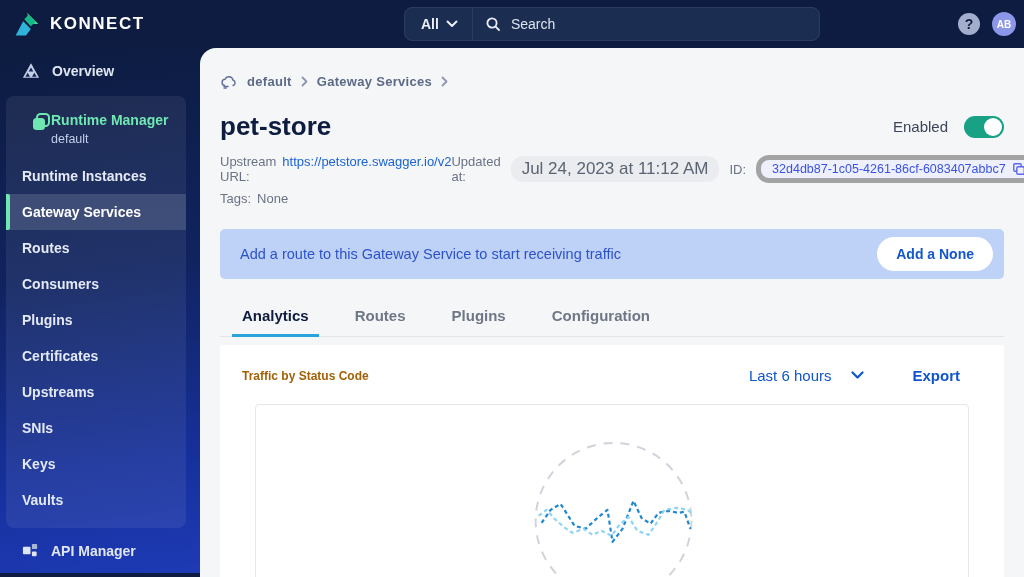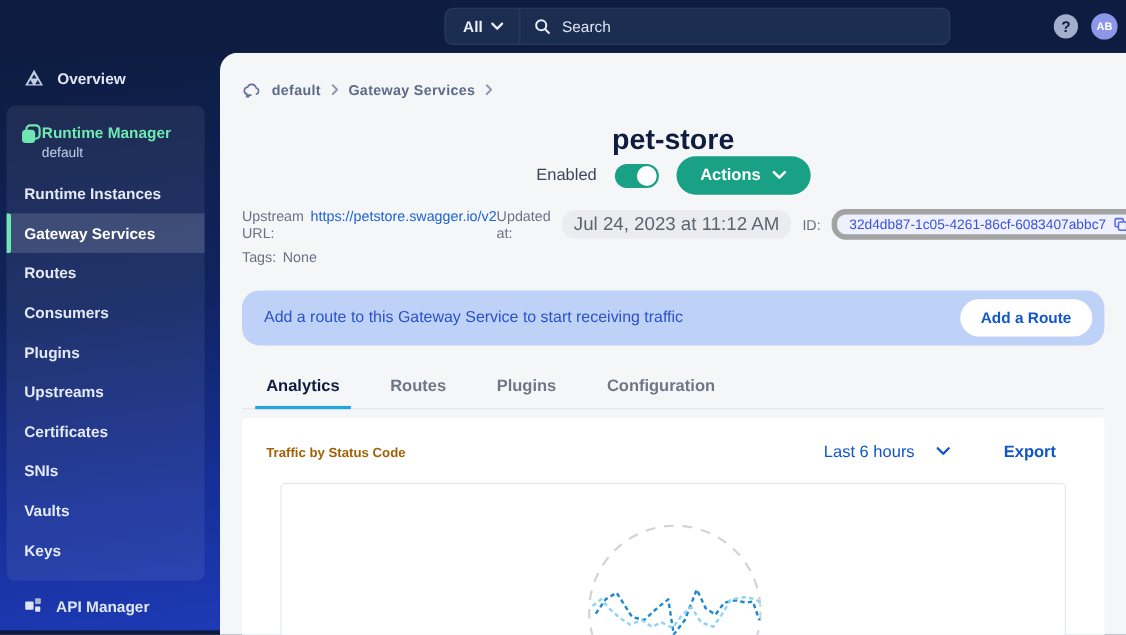--- a/index.html
+++ b/index.html
@@ -2,85 +2,93 @@
 <html><head>
 <meta charset="utf-8">
 <style>
   * { margin:0; padding:0; box-sizing:border-box; }
   html,body { width:1024px; height:577px; overflow:hidden; font-family:"Liberation Sans", sans-serif; background:#0d1c40; }
 
   
   .topbar { position:absolute; left:0; top:0; right:0; height:48px; background:#0d1c40; display:flex; align-items:center; z-index:5; }
   .brand { display:flex; align-items:center; gap:10px; padding-left:14px; width:200px; cursor:pointer; }
   .brand-text { color:#fff; font-weight:700; font-size:17px; letter-spacing:1.5px; }
-  .searchbar { position:absolute; left:404px; top:7px; width:460px; height:34px; background:#1c2d52; border:1px solid #2b3c63; border-radius:8px; display:flex; align-items:center; color:#eaeef7; }
+  .searchbar { position:absolute; left:404px; top:7px; width:416px; height:34px; background:#1c2d52; border:1px solid #2b3c63; border-radius:8px; display:flex; align-items:center; color:#eaeef7; }
   .scope { display:flex; align-items:center; gap:7px; padding:0 14px 0 16px; font-size:14px; font-weight:600; cursor:pointer; height:100%; }
   .search-divider { width:1px; height:100%; background:#2b3c63; }
   .searchbar .mag { margin-left:12px; }
   .searchbar input { background:transparent; border:none; outline:none; color:#eaeef7; font-size:14px; font-family:inherit; padding:0 10px; flex:1; }
   .searchbar input::placeholder { color:#dde4f1; opacity:1; }
   .topbar-right { position:absolute; right:8px; top:0; height:48px; display:flex; align-items:center; gap:12px; }
   .help-btn { width:22px; height:22px; border-radius:50%; background:#a2aecb; color:#0d1c40; font-size:14px; font-weight:700; display:flex; align-items:center; justify-content:center; cursor:pointer; }
   .avatar { width:24px; height:24px; border-radius:50%; background:#8c97e9; color:#fff; font-size:10px; font-weight:700; display:flex; align-items:center; justify-content:center; cursor:pointer; }
 
   
   .sidebar { position:absolute; left:0; top:48px; width:200px; bottom:4px; background:linear-gradient(172deg, #0d1c40 0%, #10235e 42%, #16309a 78%, #1e3ab5 100%); z-index:4; }
   .side-top-item { display:flex; align-items:center; gap:12px; padding:14px 14px 14px 22px; color:#dfe6f2; font-size:14px; font-weight:600; cursor:pointer; }
   .side-panel { margin:2px 14px 0 6px; background:rgba(255,255,255,0.07); border-radius:8px; padding:4px 0 10px; }
-  .rm-header { display:flex; align-items:flex-start; gap:0; padding:12px 14px 12px 12px; cursor:pointer; }
+  .rm-header { display:flex; align-items:flex-start; gap:0; padding:12px 14px 12px 25px; cursor:pointer; }
   .rm-title { color:#6fe8b2; font-size:14px; font-weight:700; line-height:17px; }
   .rm-sub { color:#c2cdea; font-size:12.5px; margin-top:3px; }
   .side-item { position:relative; padding:8px 14px 8px 16px; color:#e3e9f5; font-size:14px; font-weight:600; line-height:20px; cursor:pointer; }
   .side-item.active { background:rgba(255,255,255,0.14); color:#fff; font-weight:700; }
   .side-item.active::before { content:""; position:absolute; left:0; top:0; bottom:0; width:4px; background:#6ee7b0; border-radius:0 2px 2px 0; }
 
   
   .main { position:absolute; left:200px; top:48px; right:0; bottom:0; background:#f5f6f8; border-top-left-radius:16px; padding:18px 20px 0; overflow:hidden; }
 
   .breadcrumb { display:flex; align-items:center; gap:9px; margin-top:8px; color:#5d6a86; font-size:13px; font-weight:600; letter-spacing:.3px; }
   .crumb { cursor:pointer; }
   .crumb-chev { color:#8d96ab; display:flex; }
 
-  .title-row { display:flex; align-items:center; justify-content:space-between; margin-top:22px;flex-direction:column; }
+  .title-row { display:flex; align-items:center; justify-content:space-between; margin-top:22px; }
   .page-title { font-size:26px; font-weight:700; color:#0e1c3f; }
   .title-controls { display:flex; align-items:center; gap:16px; }
   .enabled-label { font-size:15px; color:#3c4559; }
   .toggle { width:40px; height:22px; background:#18a184; border-radius:11px; position:relative; cursor:pointer; }
   .toggle::after { content:""; position:absolute; right:2px; top:2px; width:18px; height:18px; background:#fff; border-radius:50%; }
   .actions-btn { background:#18a184; color:#fff; border:none; font-family:inherit; font-size:15px; font-weight:700; padding:9px 22px; border-radius:22px; display:flex; align-items:center; gap:10px; cursor:pointer; }
 
   .meta-row { display:flex; justify-content:space-between; align-items:flex-start; margin-top:12px; }
   .meta-left { font-size:13px; color:#6a7386; }
   .meta-left .line { display:flex; gap:6px; margin-bottom:7px; }
   .upstream-link { color:#1a62d6; text-decoration:none; cursor:pointer; }
   .meta-right { display:flex; align-items:center; gap:10px; font-size:13px; color:#6a7386; }
   .pill-gray { background:#eaecef; color:#5b6472; border-radius:12px; padding:3px 11px; font-size:17px; white-space:nowrap; }
   .pill-id { background:#eef0fe; border:5px solid #a3a3a3; color:#3a52e0; border-radius:13px; padding:2px 8px 2px 11px; font-size:12.5px; display:flex; align-items:center; gap:6px; cursor:pointer; white-space:nowrap; }
 
-  .banner { margin-top:16px; height:50px; background:#bed2f8; border-radius:16px; display:flex; align-items:center; justify-content:space-between; padding:0 11px 0 20px; }
+  .banner { margin-top:16px; height:50px; background:#bed2f8; border-radius:5px; display:flex; align-items:center; justify-content:space-between; padding:0 11px 0 20px; }
   .banner-text { color:#2d52c8; font-size:14.5px; }
   .banner-btn { background:#fff; border:none; color:#1456cb; font-family:inherit; font-size:14px; font-weight:700; padding:9px 19px; border-radius:19px; cursor:pointer; }
 
   .tabs { display:flex; gap:42px; margin-top:20px; border-bottom:1px solid #e3e5ea; padding:0 2px 0 20px; }
   .tab { font-size:15px; font-weight:600; color:#6f7787; padding:8px 2px 12px; cursor:pointer; position:relative; }
   .tab.active { color:#0d1b3c; font-weight:700; }
   .tab.active::after { content:""; position:absolute; left:-8px; right:-8px; bottom:-1px; height:3px; background:#28a4da; }
 
   .card { margin-top:8px; background:#fff; border-radius:3px; padding:22px 20px 20px; height:400px; }
   .card-header { display:flex; align-items:center; justify-content:space-between; padding:0 2px 0 2px; }
   .chart-title { font-size:12px; font-weight:700; color:#a16207; }
   .card-header-right { display:flex; align-items:center; gap:48px; padding-right:22px; }
   .range-select { display:flex; align-items:center; gap:20px; color:#1155cb; font-size:15px; font-weight:400; cursor:pointer; }
   .export-link { color:#1155cb; font-size:15px; font-weight:700; cursor:pointer; }
   .chart-box { margin:20px 15px 0; border:1px solid #e5e7eb; border-radius:4px; height:320px; overflow:hidden; background:#fff; }
 </style>
 </head>
 <body>
 
 <header class="topbar">
+  <div class="brand">
+    <svg width="26" height="26" viewBox="0 0 24 24">
+      <polygon points="12,1.5 22.5,12 15,12" fill="#43d98c"></polygon>
+      <polygon points="9.5,7.5 13.5,3.5 20,10 15.5,14" fill="#17b88a"></polygon>
+      <polygon points="1.5,22.5 8.5,9.5 15.5,16.5 11,22.5" fill="#2fb3d8"></polygon>
+    </svg>
+    <span class="brand-text">KONNECT</span>
+  </div>
 
   <div class="searchbar">
     <span class="scope">
       <span>All</span>
       <svg width="12" height="8" viewBox="0 0 12 8">
         <polyline points="1.5,1.5 6,6 10.5,1.5" fill="none" stroke="#eaeef7" stroke-width="2" stroke-linecap="round" stroke-linejoin="round"></polyline>
       </svg>
     </span>
     <span class="search-divider"></span>
     <svg class="mag" width="16" height="16" viewBox="0 0 16 16">
@@ -120,25 +128,25 @@
       <div>
         <div class="rm-title">Runtime Manager</div>
         <div class="rm-sub">default</div>
       </div>
     </div>
     <div class="side-item">Runtime Instances</div>
     <div class="side-item active">Gateway Services</div>
     <div class="side-item">Routes</div>
     <div class="side-item">Consumers</div>
     <div class="side-item">Plugins</div>
+    <div class="side-item">Certificates</div>
     <div class="side-item">Upstreams</div>
-    <div class="side-item">Certificates</div>
     <div class="side-item">SNIs</div>
+    <div class="side-item">Keys</div>
     <div class="side-item">Vaults</div>
-    <div class="side-item">Keys</div>
   </div>
 
   <div class="side-top-item">
     <svg width="17" height="17" viewBox="0 0 18 18">
       <rect x="1" y="5" width="8" height="8" rx="1" fill="#dfe6f2"></rect>
       <rect x="10.5" y="2" width="5.5" height="5.5" rx="1" fill="#aab6d6"></rect>
       <rect x="10.5" y="10" width="5" height="5" rx="1" fill="#dfe6f2"></rect>
     </svg>
     <span>API Manager</span>
   </div>
@@ -164,26 +172,20 @@
           <polyline points="1.5,1.5 5.5,5.5 1.5,9.5" fill="none" stroke="#8d96ab" stroke-width="1.8" stroke-linecap="round" stroke-linejoin="round"></polyline>
         </svg>
     </span>
   </div>
 
   <div class="title-row">
     <h1 class="page-title">pet-store</h1>
     <div class="title-controls">
       <span class="enabled-label">Enabled</span>
       <div class="toggle"></div>
-      <button class="actions-btn">
-        <span>Actions</span>
-        <svg width="13" height="9" viewBox="0 0 13 9">
-          <polyline points="1.5,1.5 6.5,6.5 11.5,1.5" fill="none" stroke="#fff" stroke-width="2.4" stroke-linecap="round" stroke-linejoin="round"></polyline>
-        </svg>
-      </button>
     </div>
   </div>
 
   <div class="meta-row">
     <div class="meta-left">
       <div class="line">
         <span>Upstream URL:</span>
         <a class="upstream-link">https://petstore.swagger.io/v2</a>
       </div>
       <div class="line">
@@ -200,21 +202,21 @@
         <svg width="14" height="14" viewBox="0 0 16 16">
           <rect x="5.5" y="5.5" width="8.5" height="8.5" rx="1.5" fill="none" stroke="#5868e8" stroke-width="1.6"></rect>
           <path d="M10.5 5.5 V3.5 A1.5 1.5 0 0 0 9 2 H3.5 A1.5 1.5 0 0 0 2 3.5 V9 a1.5 1.5 0 0 0 1.5 1.5 H5.5" fill="none" stroke="#5868e8" stroke-width="1.6"></path>
         </svg>
       </span>
     </div>
   </div>
 
   <div class="banner">
     <span class="banner-text">Add a route to this Gateway Service to start receiving traffic</span>
-    <button class="banner-btn">Add a Route</button>
+    <button class="banner-btn">Add a None</button>
   </div>
 
   <div class="tabs">
     <span class="tab active">Analytics</span>
     <span class="tab">Routes</span>
     <span class="tab">Plugins</span>
     <span class="tab">Configuration</span>
   </div>
 
   <section class="card">

